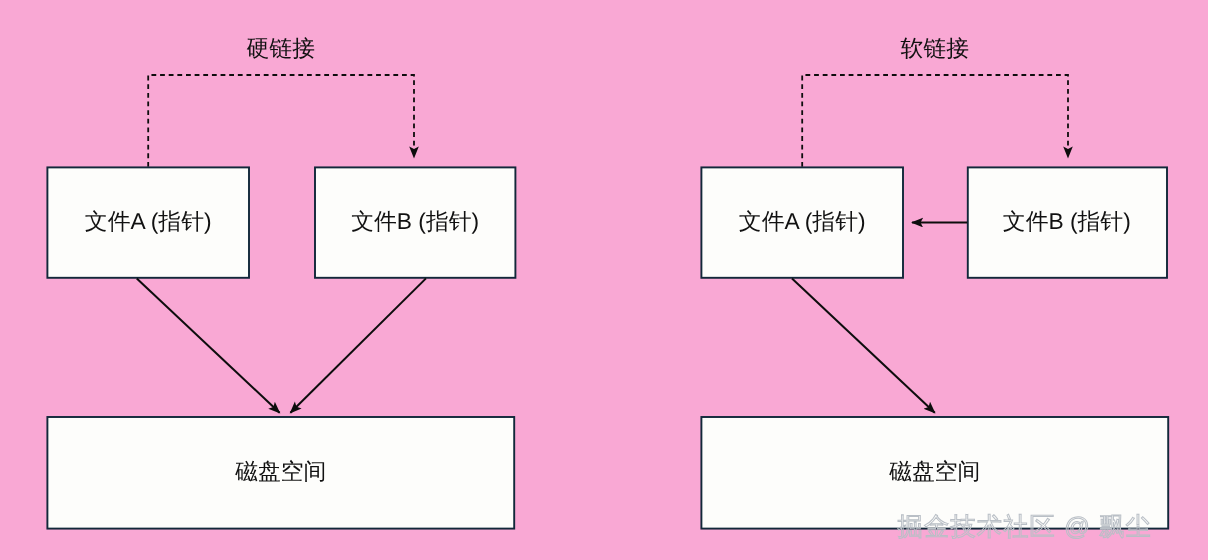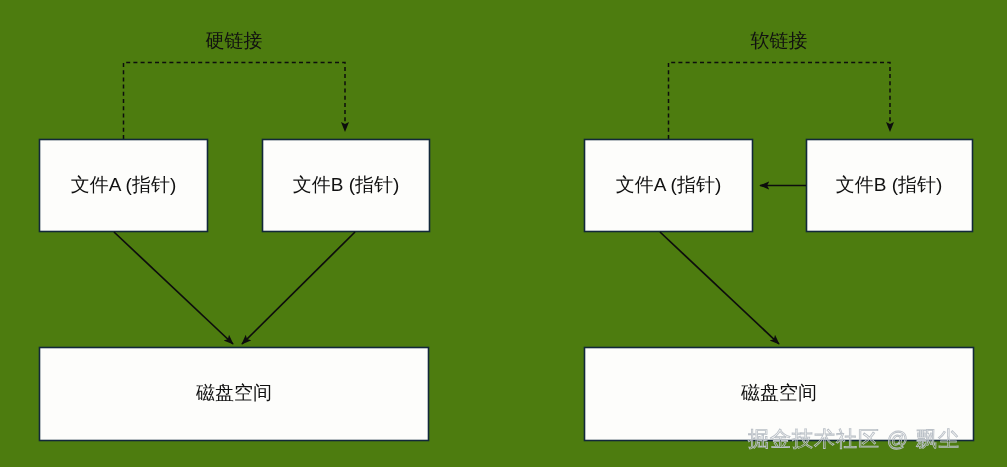--- a/index.html
+++ b/index.html
@@ -11,21 +11,21 @@
     width: 1007px;
     height: 467px;
     font-family: "Liberation Sans", "DejaVu Sans", sans-serif;
     overflow: hidden;
     position: relative;
   }
   #diagram-root {
     position: relative;
     width: 1007px;
     height: 467px;
-    background: #4d7c0f;
+    background: #f9a8d4;
   }
   svg.diagram-canvas {
     position: absolute;
     left: 0;
     top: 0;
     width: 1007px;
     height: 467px;
     display: block;
   }
   .node-box {

